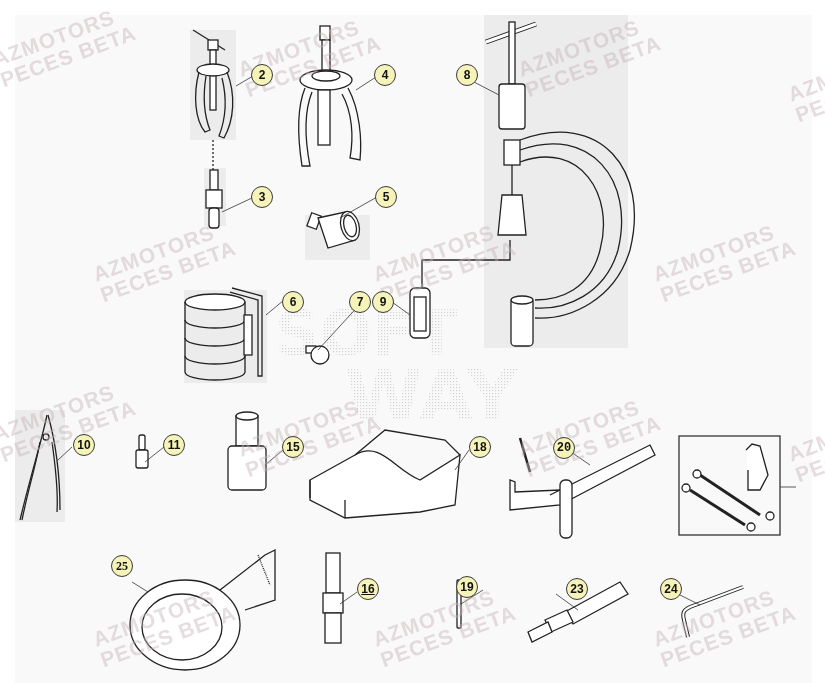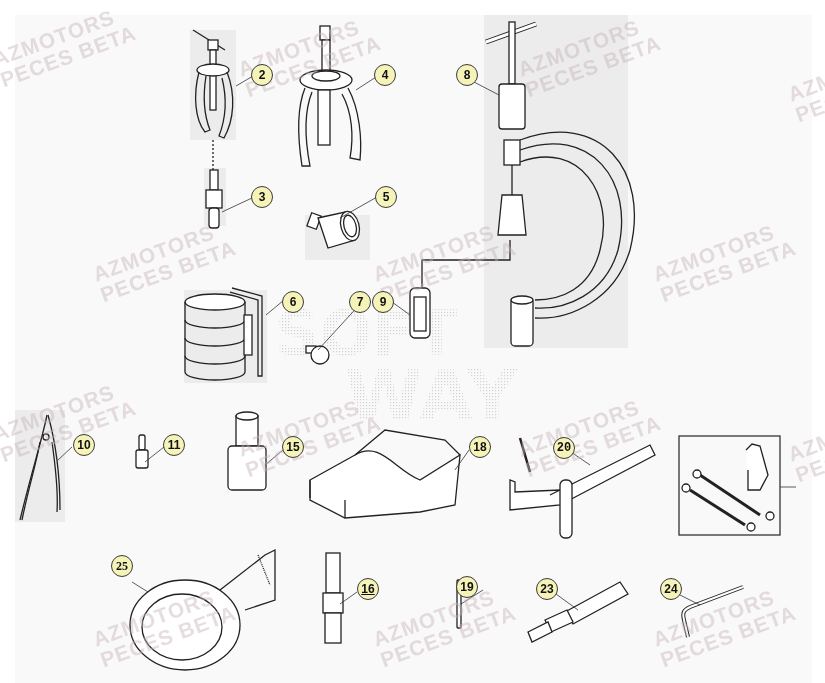--- a/index.html
+++ b/index.html
@@ -270,15 +270,15 @@
 <div class="callout" style="left:456px;top:64px;">8</div>
 <div class="callout" style="left:372px;top:291px;">9</div>
 <div class="callout" style="left:73px;top:434px;">10</div>
 <div class="callout" style="left:163px;top:434px;">11</div>
 <div class="callout" style="left:282px;top:436px;">15</div>
 <div class="callout" style="left:357px;top:578px;text-decoration:underline;">16</div>
 <div class="callout" style="left:469px;top:436px;">18</div>
 <div class="callout" style="left:456px;top:576px;">19</div>
 <div class="callout" style="left:553px;top:437px;font-family:Liberation Mono, monospace;">20</div>
 <div class="callout" style="left:840px;top:476px;">22</div>
-<div class="callout" style="left:536px;top:578px;">23</div>
+<div class="callout" style="left:566px;top:578px;">23</div>
 <div class="callout" style="left:660px;top:578px;">24</div>
 <div class="callout" style="left:111px;top:555px;font-family:Liberation Serif, serif;">25</div>
 
 </body></html>

